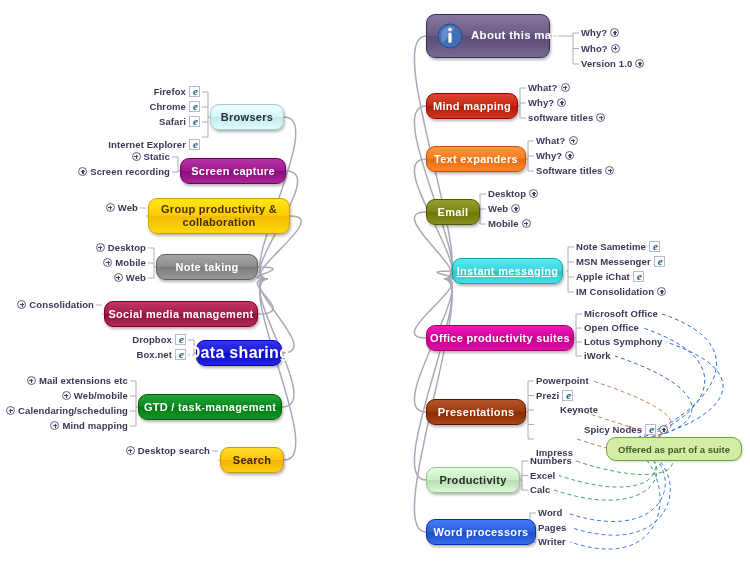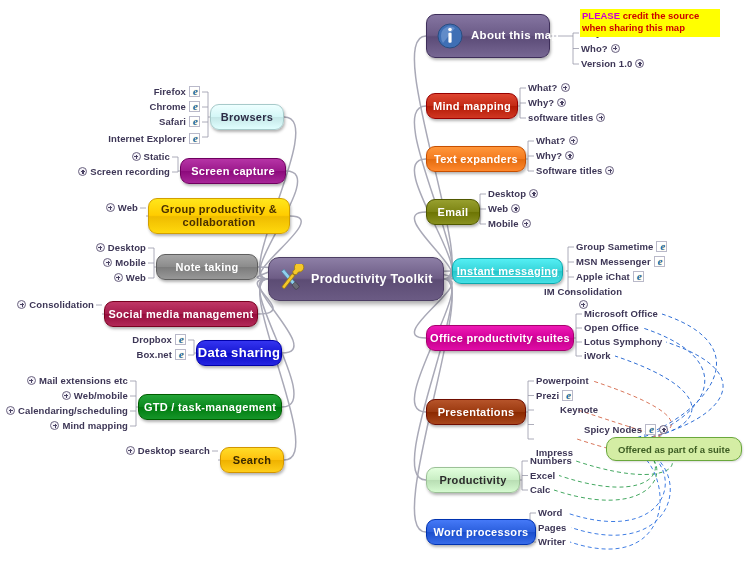--- a/index.html
+++ b/index.html
@@ -260,33 +260,20 @@
         <path stroke="#d4684a" d="M 610 443 C 692 439 697 479 577 439"></path>
         <path stroke="#2f9e4f" d="M 610 443 C 700 439 696 501 576 461"></path>
         <path stroke="#2f9e4f" d="M 610 443 C 676 439 679 515.5 559 475.5"></path>
         <path stroke="#2f9e4f" d="M 610 443 C 684 439 674 530 554 490"></path>
         <path stroke="#2b6fe0" d="M 610 443 C 692 439 687 553 567 513"></path>
         <path stroke="#2b6fe0" d="M 610 443 C 700 439 691 567.5 571 527.5"></path>
         <path stroke="#2b6fe0" d="M 610 443 C 676 439 690 582 570 542"></path>
       </g>
   </svg>
 
-  <div class="central">
-    <svg class="tools-icon" viewBox="0 0 32 32">
-      <g transform="rotate(-40 16 16)">
-        <rect x="14.2" y="4" width="3.6" height="19" fill="#8fd0ee" stroke="#4a7f9c" stroke-width="0.7"></rect>
-        <rect x="13.4" y="22" width="5.2" height="7" rx="1.2" fill="#6b6b76" stroke="#3c3c46" stroke-width="0.7"></rect>
-      </g>
-      <g transform="rotate(38 16 16)">
-        <path d="M13.5 4.5 L13.5 8.2 L16 9.8 L18.5 8.2 L18.5 4.5 A5 5 0 1 0 13.5 4.5 Z" fill="#f5c828" stroke="#9c7a10" stroke-width="0.8" transform="translate(0,0)"></path>
-        <rect x="14.3" y="10" width="3.4" height="18" rx="1" fill="#f5c828" stroke="#9c7a10" stroke-width="0.8"></rect>
-      </g>
-    </svg>
-    <span class="ctext">Productivity Toolkit</span>
-  </div>
 
   <div id="branch-layer">
       <div class="node" style="left: 426px; top: 14px; width: 124px; height: 44px; font-size: 11.5px; color: rgb(255, 255, 255); background: linear-gradient(rgb(133, 117, 161) 0%, rgb(107, 91, 135) 48%, rgb(91, 75, 119) 52%, rgb(119, 103, 147) 100%); border: 1px solid rgb(62, 46, 90); justify-content: flex-start;">
         <svg class="info-icon" viewBox="0 0 26 26">
   <circle cx="13" cy="13" r="12" fill="#3f6fb5" stroke="#2a4d80" stroke-width="1"></circle>
   <path d="M4 13 A9 9 0 0 1 18 5 L6 20 A12 12 0 0 1 4 13Z" fill="#7fa4d8" opacity=".55"></path>
   <circle cx="13" cy="6.5" r="1.8" fill="#ffffff"></circle>
   <rect x="11.4" y="9.8" width="3.2" height="10" rx="1" fill="#ffffff"></rect>
 </svg>
         <span style="margin-left: 8px;">About this map</span>
@@ -345,32 +332,32 @@
         <span class="plus"></span>
       </div>
       <div class="leaf" style="top: 218px; left: 488px;">
         <span>Mobile</span>
         <span class="plus"></span>
       </div>
       <div class="node" style="left: 452px; top: 258px; width: 111px; height: 26px; font-size: 11px; color: rgb(255, 255, 255); background: linear-gradient(rgb(83, 239, 244) 0%, rgb(57, 213, 218) 48%, rgb(41, 197, 202) 52%, rgb(69, 225, 230) 100%); border: 1px solid rgb(12, 168, 173); text-decoration: underline;">
         <span>Instant messaging</span>
       </div>
       <div class="leaf" style="top: 241px; left: 576px;">
-        <span>Group Sametime</span>
+        <span>Note Sametime</span>
         <span class="ielink"></span>
       </div>
       <div class="leaf" style="top: 256px; left: 576px;">
         <span>MSN Messenger</span>
         <span class="ielink"></span>
       </div>
       <div class="leaf" style="top: 271px; left: 576px;">
         <span>Apple iChat</span>
         <span class="ielink"></span>
       </div>
-      <div class="leaf" style="top: 286px; left: 544px; flex-direction: column;">
+      <div class="leaf" style="top: 286px; left: 576px;">
         <span>IM Consolidation</span>
         <span class="plus"></span>
       </div>
       <div class="node" style="left: 426px; top: 325px; width: 148px; height: 26px; font-size: 11px; color: rgb(255, 255, 255); background: linear-gradient(rgb(238, 26, 181) 0%, rgb(212, 0, 155) 48%, rgb(196, 0, 139) 52%, rgb(224, 12, 167) 100%); border: 1px solid rgb(167, 0, 110);">
         <span>Office productivity suites</span>
       </div>
       <div class="leaf" style="top: 308px; left: 584px;">
         <span>Microsoft Office</span>
       </div>
       <div class="leaf" style="top: 322px; left: 584px;">
@@ -435,21 +422,21 @@
         <span class="ielink"></span>
       </div>
       <div class="leaf right-align" style="top: 101px; right: 550px;">
         <span>Chrome</span>
         <span class="ielink"></span>
       </div>
       <div class="leaf right-align" style="top: 116px; right: 550px;">
         <span>Safari</span>
         <span class="ielink"></span>
       </div>
-      <div class="leaf right-align" style="top: 133px; right: 550px;">
+      <div class="leaf right-align" style="top: 139px; right: 550px;">
         <span>Internet Explorer</span>
         <span class="ielink"></span>
       </div>
       <div class="node" style="left: 180px; top: 158px; width: 106px; height: 26px; font-size: 11px; color: rgb(255, 255, 255); background: linear-gradient(rgb(182, 52, 166) 0%, rgb(156, 26, 140) 48%, rgb(140, 10, 124) 52%, rgb(168, 38, 152) 100%); border: 1px solid rgb(111, 0, 95);">
         <span>Screen capture</span>
       </div>
       <div class="leaf right-align" style="top: 151px; right: 580px;">
         <span class="plus"></span>
         <span>Static</span>
       </div>
@@ -479,21 +466,21 @@
         <span class="plus"></span>
         <span>Web</span>
       </div>
       <div class="node" style="left: 104px; top: 301px; width: 154px; height: 26px; font-size: 11px; color: rgb(255, 255, 255); background: linear-gradient(rgb(192, 55, 102) 0%, rgb(166, 29, 76) 48%, rgb(150, 13, 60) 52%, rgb(178, 41, 88) 100%); border: 1px solid rgb(121, 0, 31);">
         <span>Social media management</span>
       </div>
       <div class="leaf right-align" style="top: 299px; right: 656px;">
         <span class="plus"></span>
         <span>Consolidation</span>
       </div>
-      <div class="node" style="left: 196px; top: 340px; width: 86px; height: 26px; font-size: 13px; color: rgb(255, 255, 255); background: linear-gradient(rgb(52, 52, 240) 0%, rgb(26, 26, 214) 48%, rgb(10, 10, 198) 52%, rgb(38, 38, 226) 100%); border: 1px solid rgb(0, 0, 169);">
+      <div class="node" style="left: 196px; top: 340px; width: 86px; height: 26px; font-size: 16px; color: rgb(255, 255, 255); background: linear-gradient(rgb(52, 52, 240) 0%, rgb(26, 26, 214) 48%, rgb(10, 10, 198) 52%, rgb(38, 38, 226) 100%); border: 1px solid rgb(0, 0, 169);">
         <span>Data sharing</span>
       </div>
       <div class="leaf right-align" style="top: 334px; right: 564px; padding-left: 41px;">
         <span>Dropbox</span>
         <span class="ielink"></span>
       </div>
       <div class="leaf right-align" style="top: 349px; right: 564px;">
         <span>Box.net</span>
         <span class="ielink"></span>
       </div>
@@ -518,21 +505,18 @@
       </div>
       <div class="node" style="left: 220px; top: 447px; width: 64px; height: 26px; font-size: 11px; color: rgb(58, 42, 0); background: linear-gradient(rgb(255, 220, 40) 0%, rgb(255, 194, 14) 48%, rgb(239, 178, 0) 52%, rgb(255, 206, 26) 100%); border: 1px solid rgb(210, 149, 0);">
         <span>Search</span>
       </div>
       <div class="leaf right-align" style="top: 445px; right: 540px;">
         <span class="plus"></span>
         <span>Desktop search</span>
       </div>
     </div>
 
-  <div class="note" style="left:580px; top:9px;">
-    <span class="hl">PLEASE</span><span> credit the source when sharing this map</span>
-  </div>
 
   <div class="callout">
     <span>Offered as part of a suite</span>
   </div>
 
 </div>
 
 </body></html>

